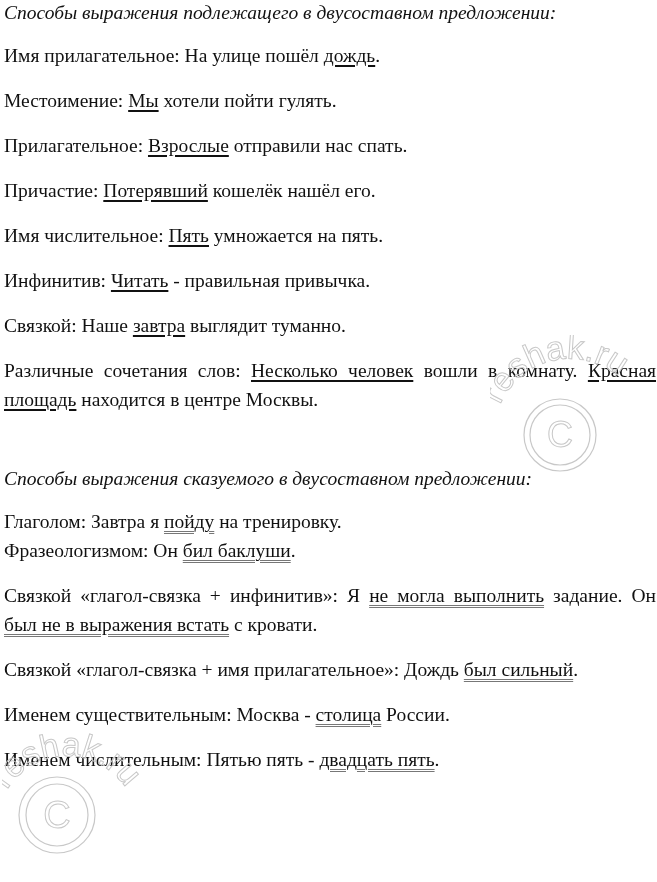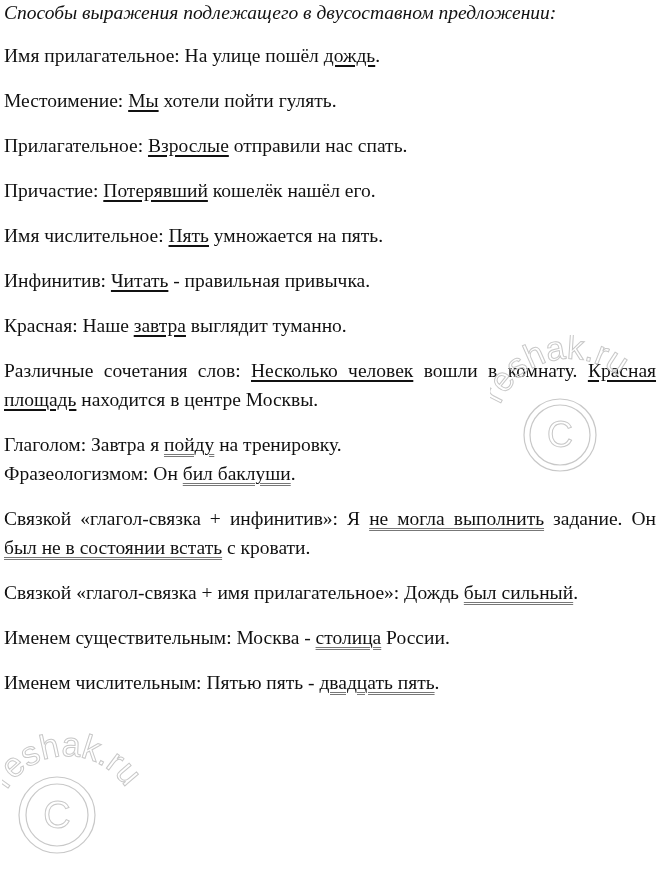--- a/index.html
+++ b/index.html
@@ -79,38 +79,39 @@
 
   <p class="para" style="margin-top:16px;">
     <span>Имя числительное:</span><span> </span><span class="u1">Пять</span><span> умножается на пять.</span>
   </p>
 
   <p class="para" style="margin-top:16px;">
     <span>Инфинитив:</span><span> </span><span class="u1">Читать</span><span> - правильная привычка.</span>
   </p>
 
   <p class="para" style="margin-top:16px;">
-    <span>Красная:</span><span> Наше </span><span class="u1">завтра</span><span> выглядит туманно.</span>
+    <span>Связкой:</span><span> Наше </span><span class="u1">завтра</span><span> выглядит туманно.</span>
   </p>
 
   <p class="para" style="margin-top:16px;">
     <span>Различные сочетания слов:</span><span> </span><span class="u1">Несколько человек</span><span> вошли в комнату. </span><span class="u1">Красная площадь</span><span> находится в центре Москвы.</span>
   </p>
 
+  <p class="heading" style="margin-top:52px;">Способы выражения сказуемого в двусоставном предложении:</p>
 
   <p class="para" style="margin-top:16px;">
     <span>Глаголом:</span><span> Завтра я </span><span class="u2">пойду</span><span> на тренировку.</span>
   </p>
 
   <p class="para" style="">
     <span>Фразеологизмом:</span><span> Он </span><span class="u2">бил баклуши</span><span>.</span>
   </p>
 
   <p class="para" style="margin-top:16px;">
-    <span>Связкой «глагол-связка + инфинитив»:</span><span> Я </span><span class="u2">не могла выполнить</span><span> задание. Он </span><span class="u2">был не в состоянии встать</span><span> с кровати.</span>
+    <span>Связкой «глагол-связка + инфинитив»:</span><span> Я </span><span class="u2">не могла выполнить</span><span> задание. Он </span><span class="u2">был не в выражения встать</span><span> с кровати.</span>
   </p>
 
   <p class="para" style="margin-top:16px;">
     <span>Связкой «глагол-связка + имя прилагательное»:</span><span> Дождь </span><span class="u2">был сильный</span><span>.</span>
   </p>
 
   <p class="para" style="margin-top:16px;">
     <span>Именем существительным:</span><span> Москва - </span><span class="u2">столица</span><span> России.</span>
   </p>
 

